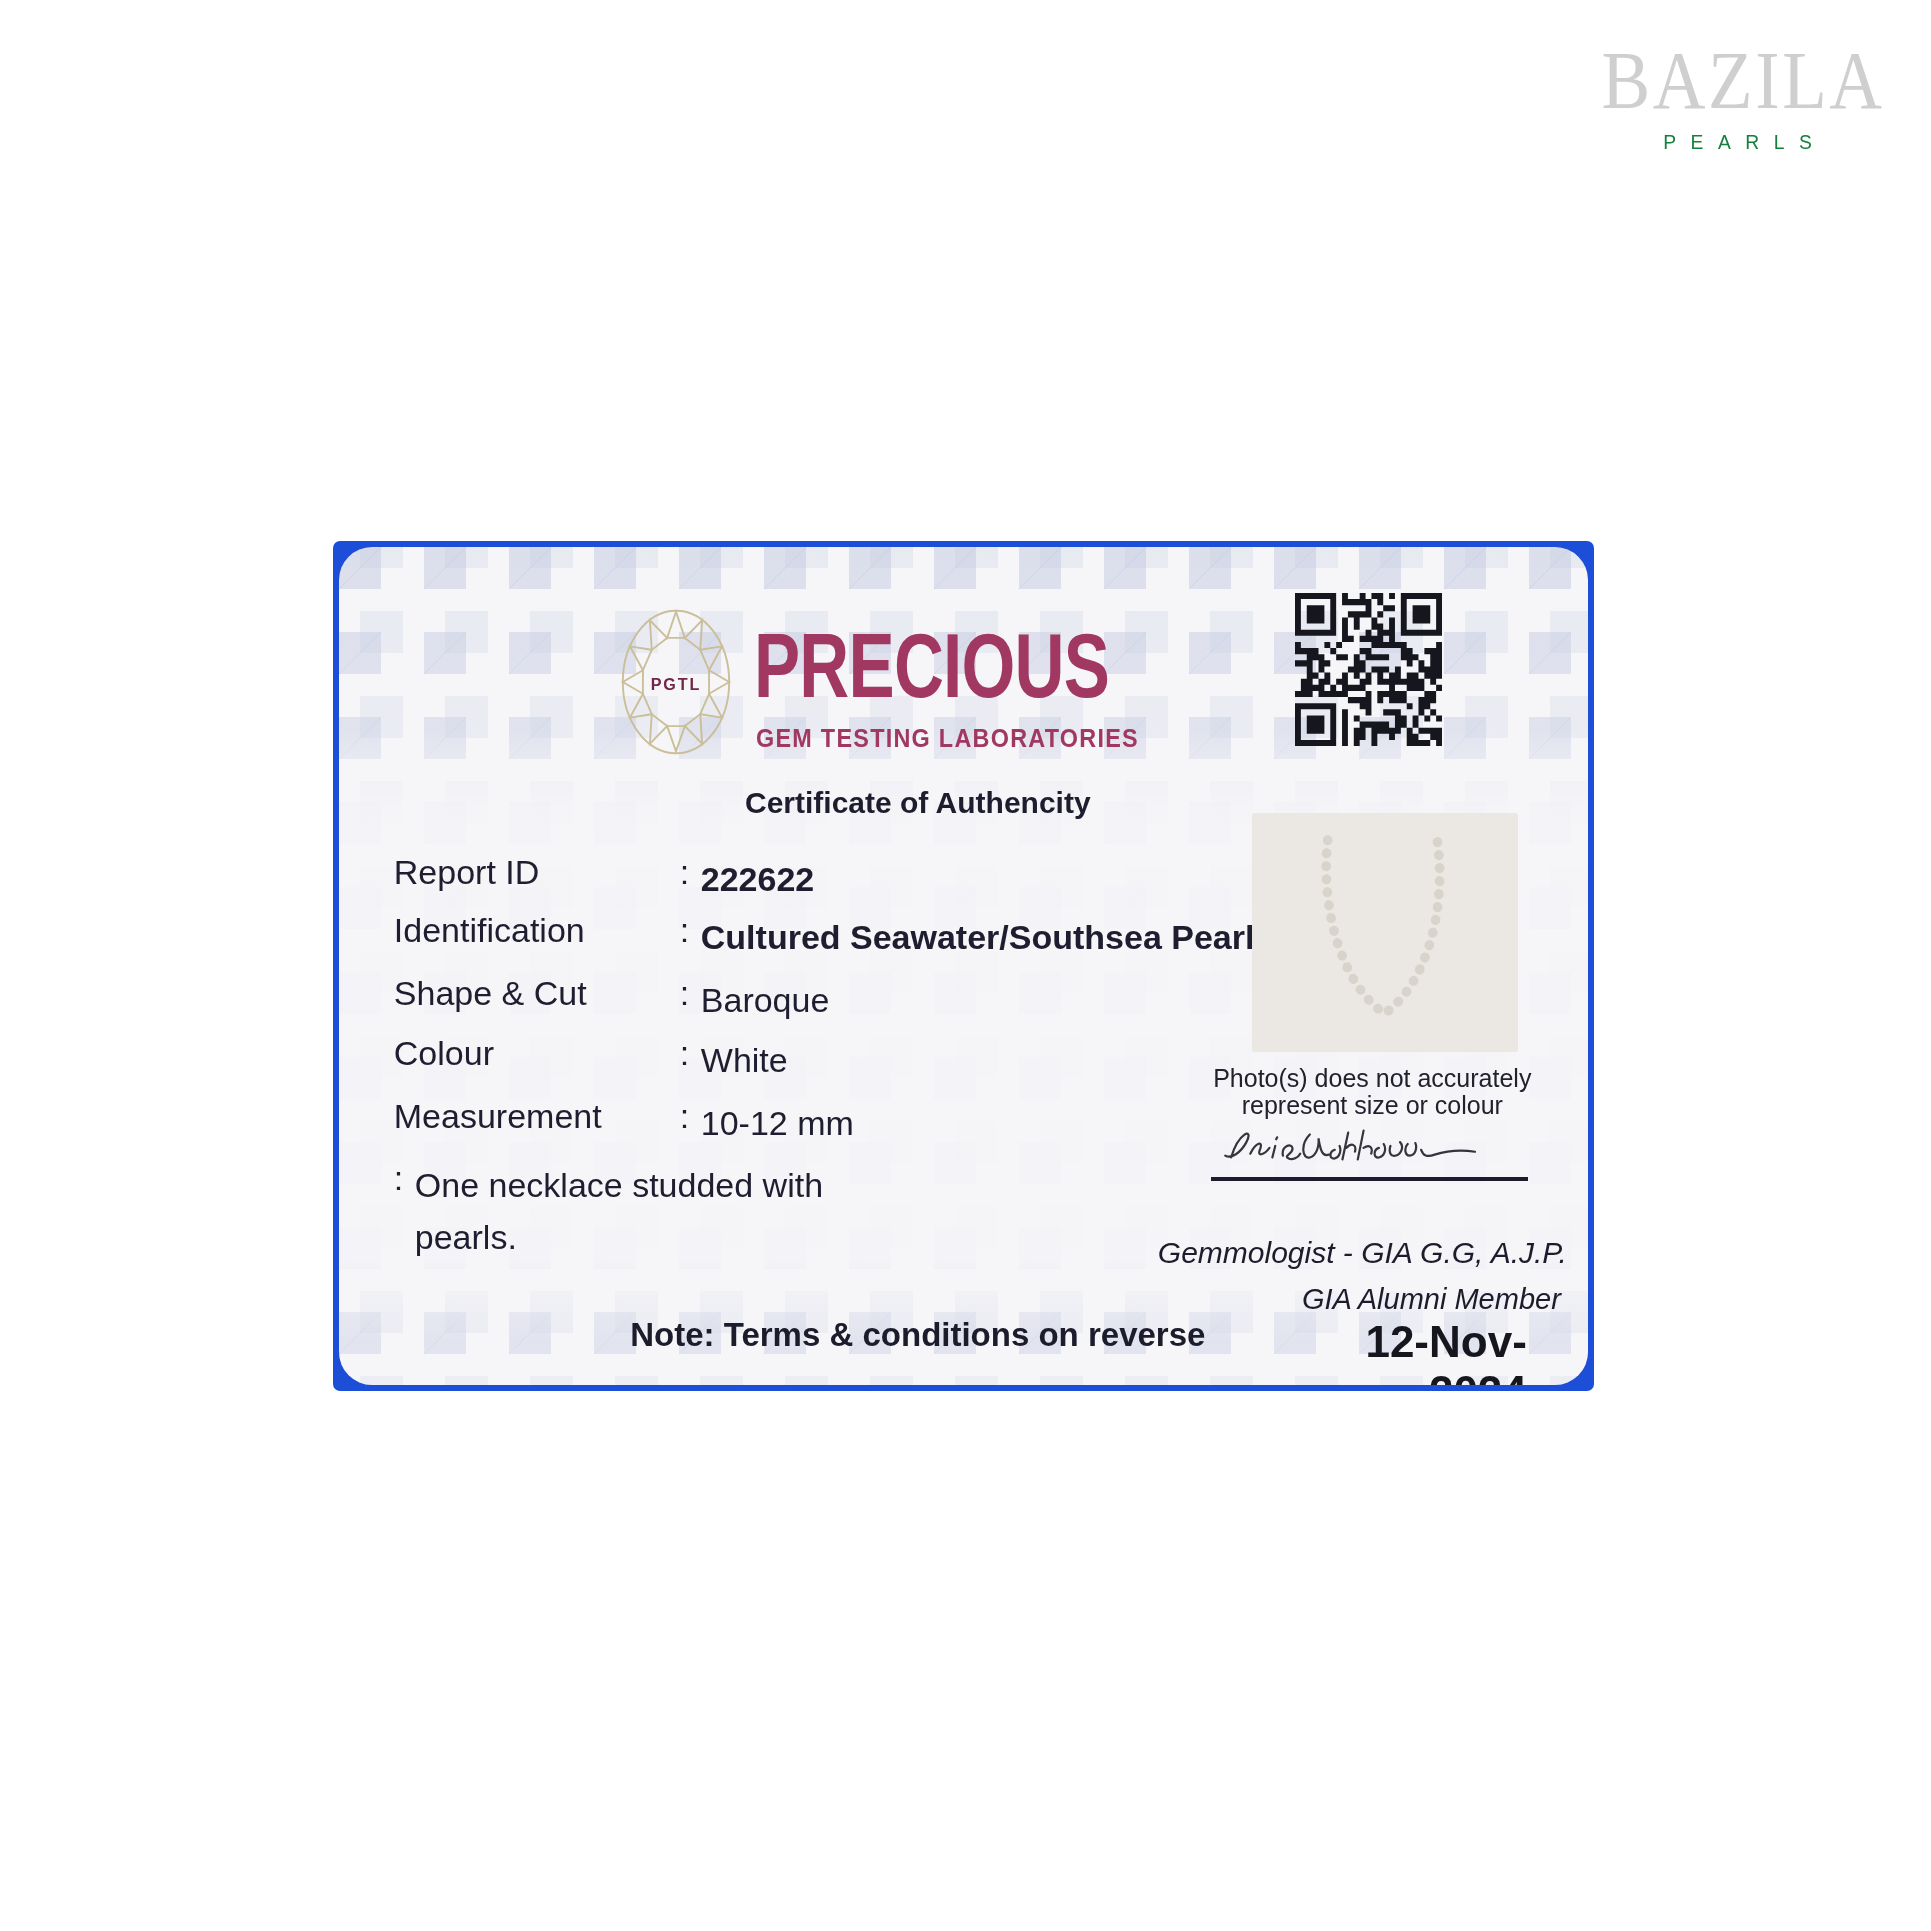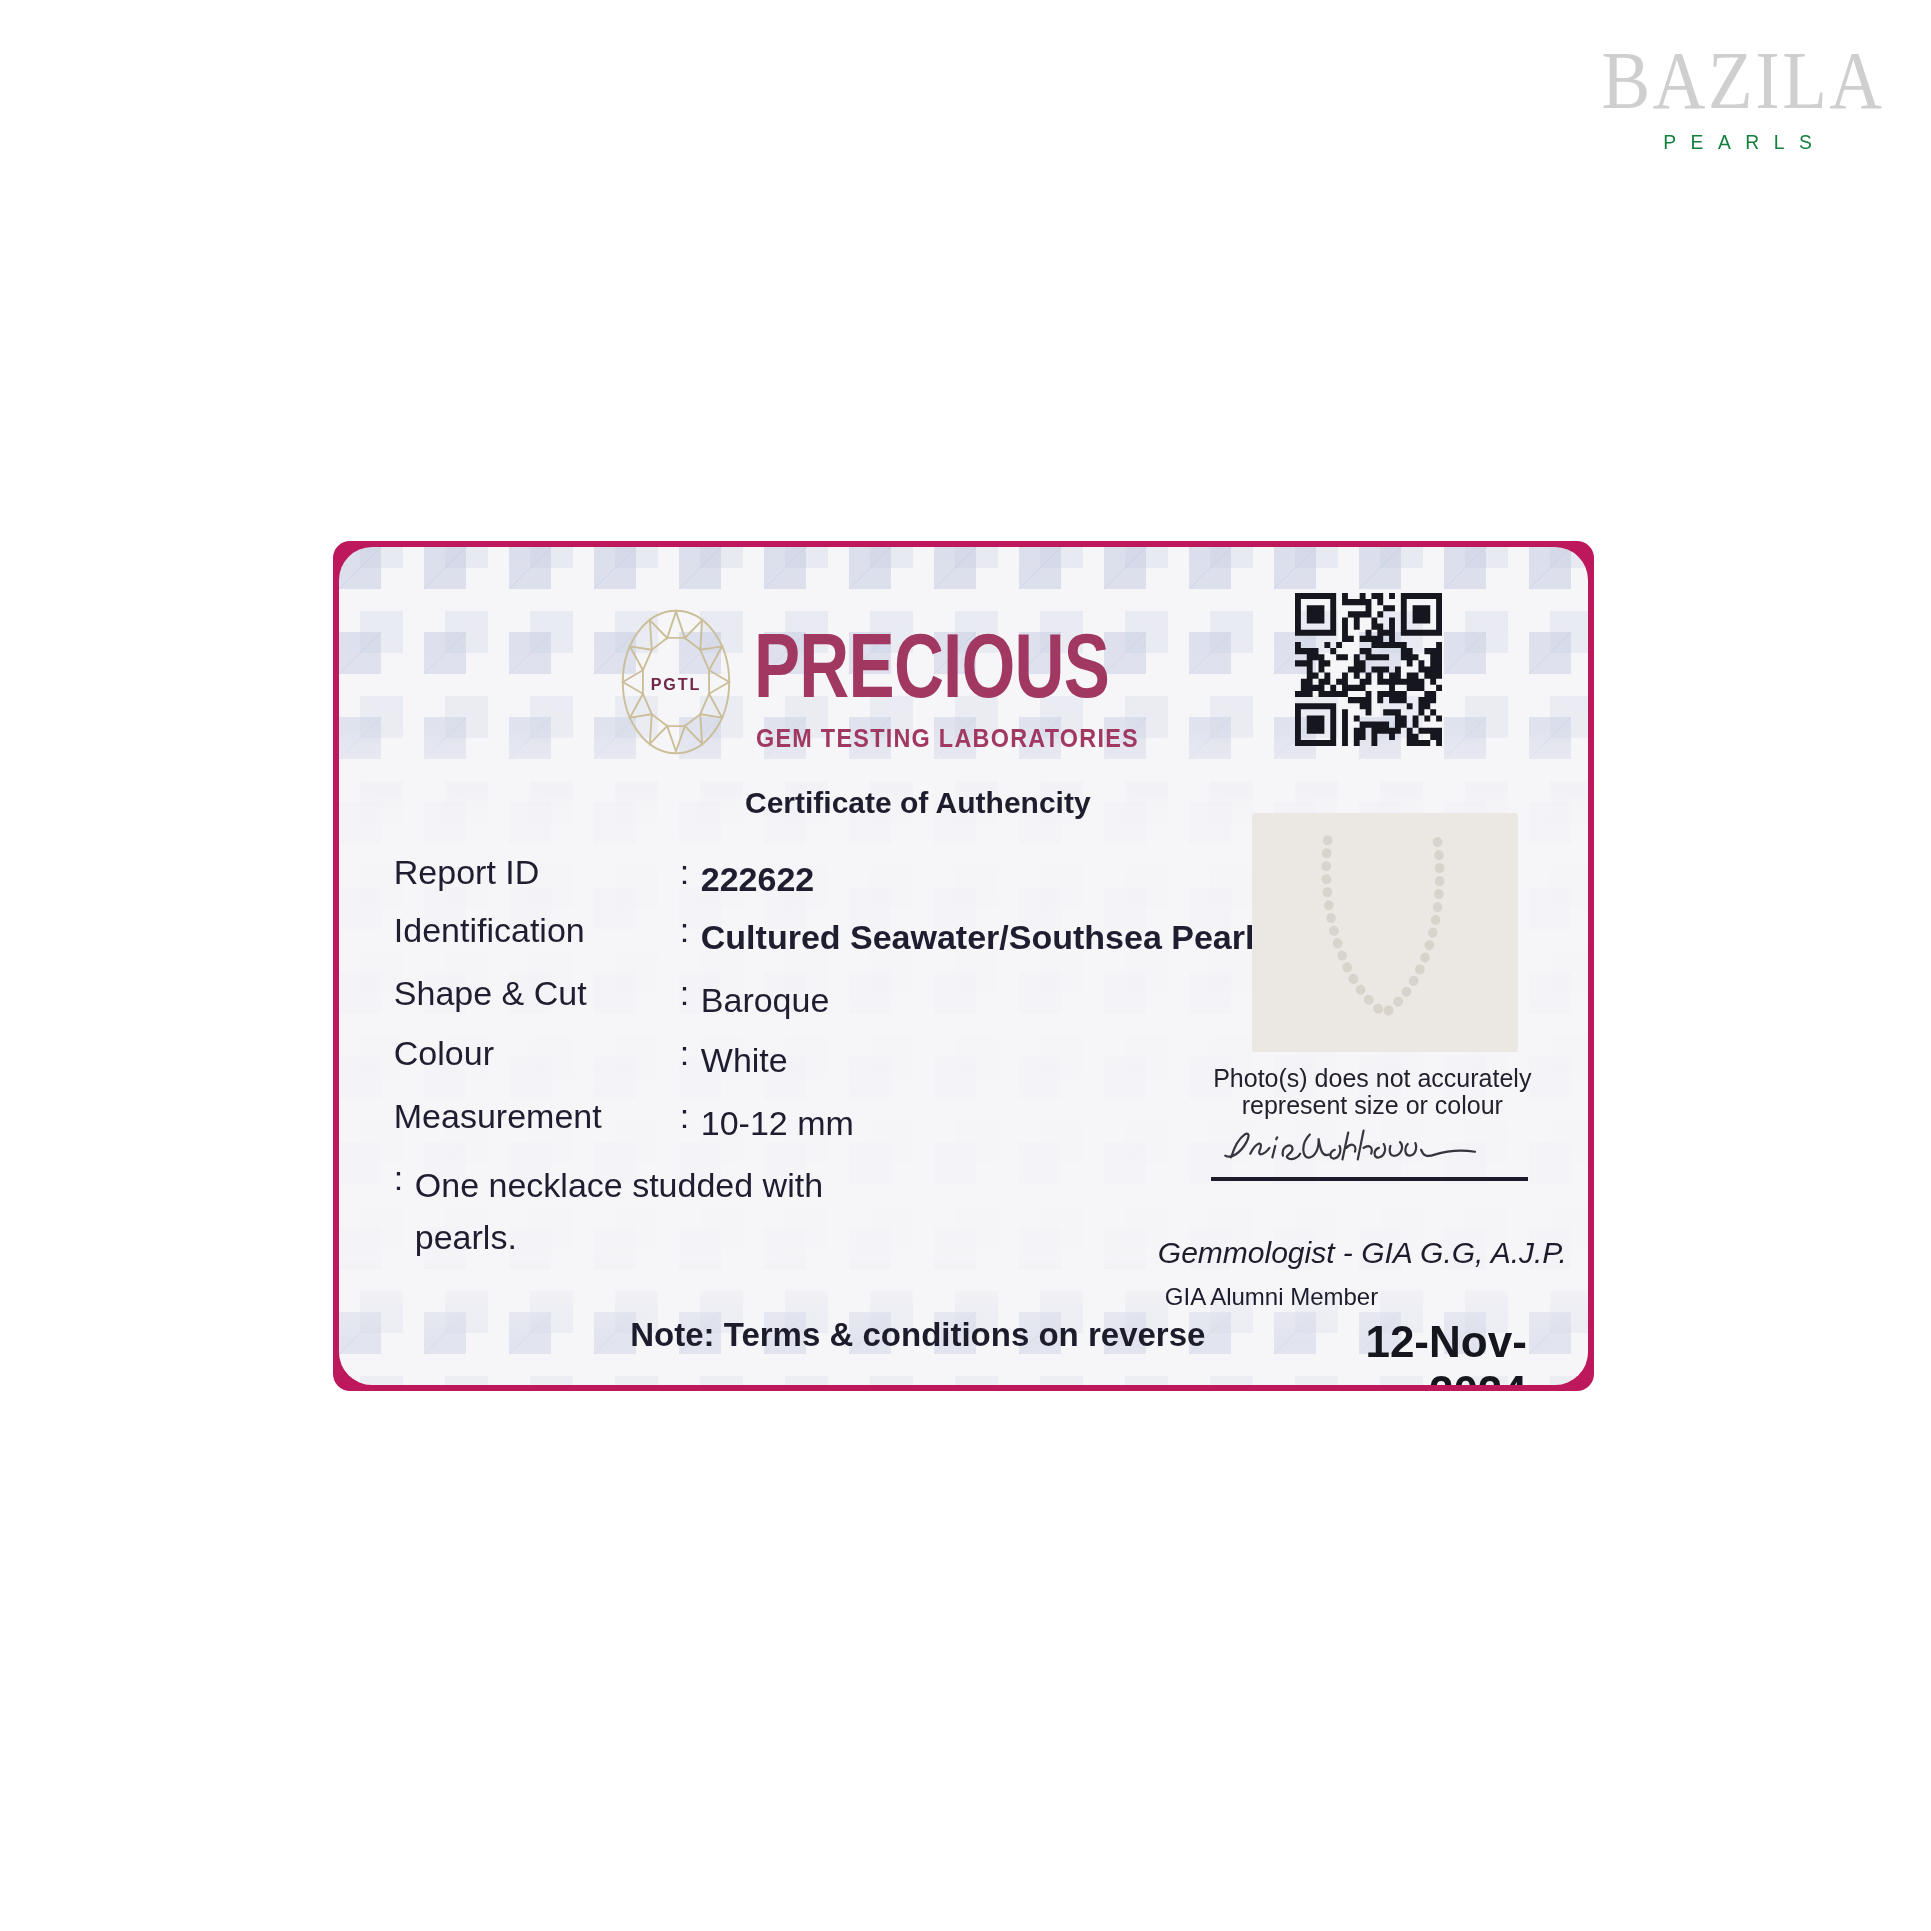--- a/index.html
+++ b/index.html
@@ -8,21 +8,21 @@
 
   
   .brand{position:absolute;left:1583px;top:39px;width:309px;text-align:center;}
   .brand-name{font-family:"Liberation Serif",serif;font-size:83px;line-height:1;
               color:#cfcfcf;letter-spacing:2.9px;transform:scaleX(.88);transform-origin:center;}
   .brand-sub{font-family:"Liberation Sans",sans-serif;font-size:19.3px;letter-spacing:14.5px;
              padding-left:14.5px;color:#15803d;margin-top:9.7px;}
 
   
   .backdrop{position:absolute;left:333px;top:541px;width:1261px;height:850px;
-            background:#be185d;border-radius:17px;}
+            background:#1d4ed8;border-radius:7px;}
   .card{position:absolute;inset:5.8px;border-radius:33px;background-color:#f6f5f8;
         background-image:
           linear-gradient(135deg, rgba(186,195,220,.50) 25%, rgba(186,195,220,0) 25%),
           linear-gradient(315deg, rgba(186,195,220,.50) 25%, rgba(186,195,220,0) 25%),
           linear-gradient(45deg,  rgba(186,195,220,.26) 25%, rgba(186,195,220,0) 25%),
           linear-gradient(225deg, rgba(186,195,220,.26) 25%, rgba(186,195,220,0) 25%);
         background-size:85px 85px;
         background-position:0 0, 42px 42px, 21px 21px, 64px 64px;
         overflow:hidden;}
   .card::before{content:"";position:absolute;inset:0;z-index:1;border-radius:inherit;
@@ -59,22 +59,22 @@
   
   .photo{left:913px;top:266px;width:266px;height:239px;background:#ebe8e3;border-radius:2.9px;}
   .caption{left:850px;top:518px;width:367px;text-align:center;font-size:25px;
            line-height:27px;color:#22222e;}
   .signature{left:874px;top:574px;width:280px;height:48px;}
   .sig-line{left:872px;top:630px;width:317px;height:3.9px;background:#1c1c2c;}
   .signer-name{left:826px;top:645px;width:406px;text-align:center;
                font-size:32px;font-weight:700;font-style:italic;color:#1c1c2c;}
   .signer-cred{left:811px;top:689px;width:425px;text-align:center;
                font-size:30px;font-style:italic;color:#1c1c2c;}
-  .signer-member{left:826px;top:736px;width:396px;text-align:left;
-               font-size:24px;color:#1c1c2c;}
+  .signer-member{left:826px;top:736px;width:396px;text-align:right;
+               font-size:29px;font-style:italic;color:#1c1c2c;}
   .signer-date{left:956px;top:770px;width:232px;text-align:right;
                font-size:44px;font-weight:700;color:#16161f;}
 </style>
 </head>
 <body>
 
 <div class="page">
 
   <div class="brand">
     <div class="brand-name">BAZILA</div>

